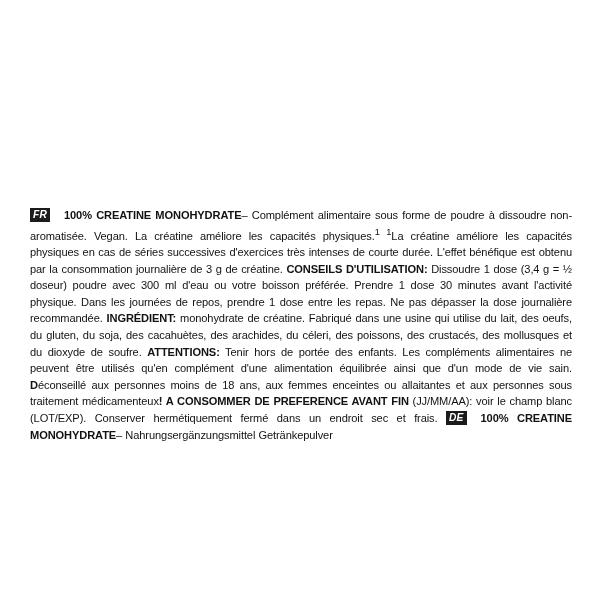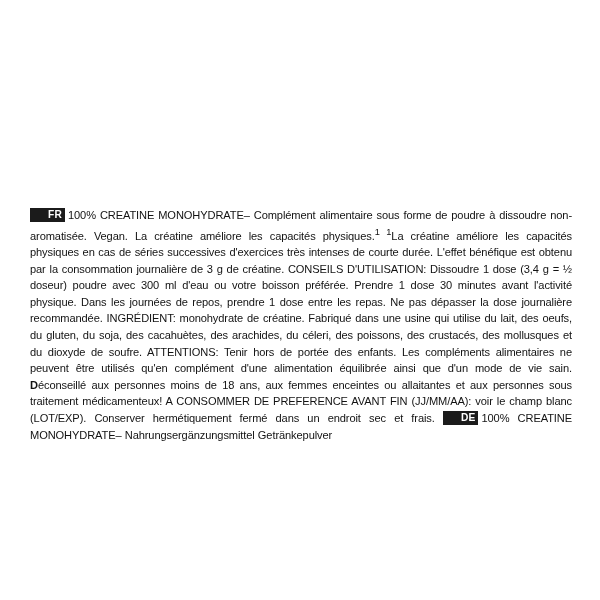--- a/index.html
+++ b/index.html
@@ -35,27 +35,28 @@
     letter-spacing: -0.01em;
     word-spacing: 0.02em;
   }
   .lang-tag {
     display: inline-block;
     background: #1b1b1b;
     color: #ffffff;
     font-weight: bold;
     font-size: 10.2px;
     line-height: 12px;
-    padding: 1px 3px 1px 18px;
-    margin-right: 3px;
+    padding: 1px 3px 1px 3px;
+    margin-right: 14px;
     vertical-align: 1px;
     letter-spacing: 0.02em;
+    font-style: italic;
   }
   .b {
-    font-weight: normal;
+    font-weight: bold;
   }
   .drop {
     font-weight: bold;
   }
 </style>
 </head>
 <body>
 
 <div class="page">
   <div class="label-block">

